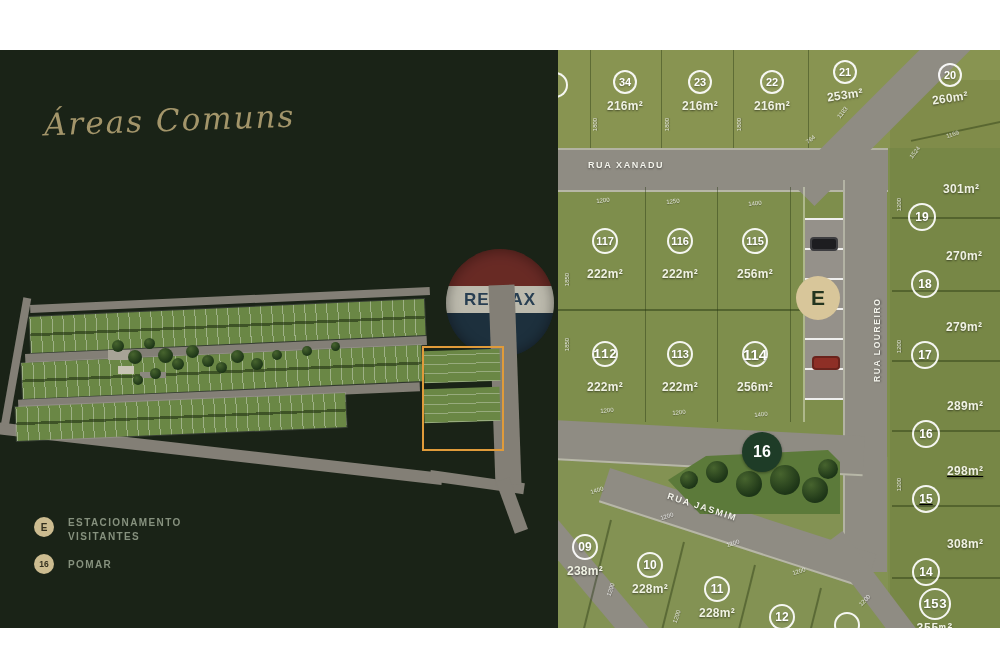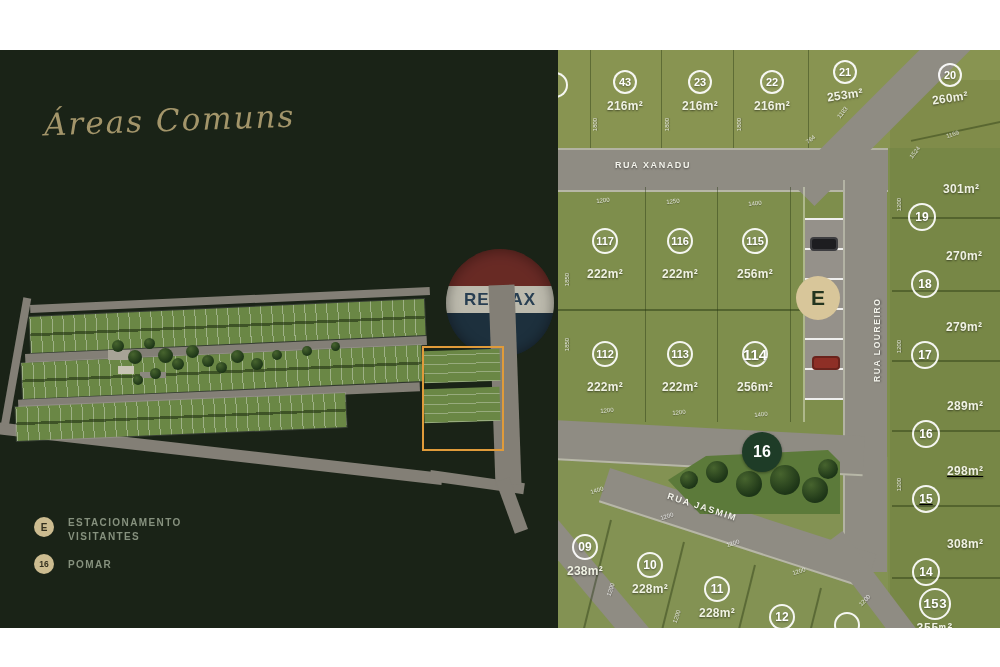--- a/index.html
+++ b/index.html
@@ -166,40 +166,40 @@
     <div class="sep" style="left:334px;top:310px;width:108px;height:2px;"></div>
     <div class="sep" style="left:334px;top:380px;width:108px;height:2px;"></div>
     <div class="sep" style="left:334px;top:455px;width:108px;height:2px;"></div>
     <div class="sep" style="left:334px;top:527px;width:108px;height:2px;"></div>
     <div class="sep" style="left:352px;top:80px;width:95px;height:2px;transform:rotate(-12deg);"></div>
     <div class="sep" style="left:52px;top:470px;width:1.5px;height:130px;transform:rotate(14deg);transform-origin:top center;"></div>
     <div class="sep" style="left:125px;top:492px;width:1.5px;height:130px;transform:rotate(14deg);transform-origin:top center;"></div>
     <div class="sep" style="left:196px;top:515px;width:1.5px;height:130px;transform:rotate(14deg);transform-origin:top center;"></div>
     <div class="sep" style="left:262px;top:538px;width:1.5px;height:130px;transform:rotate(14deg);transform-origin:top center;"></div>
 
-    <div class="street" style="left:30px;top:110px;width:130px;text-align:center;">RUA XANADU</div>
+    <div class="street" style="left:30px;top:110px;width:130px;text-align:left;">RUA XANADU</div>
     <div class="street" style="left:314px;top:332px;transform:rotate(-90deg);transform-origin:0 0;font-size:8.5px;">RUA LOUREIRO</div>
     <div class="street" style="left:108px;top:452px;transform:rotate(18deg);">RUA JASMIM</div>
 
     <div class="poi-circle" style="left:238px;top:226px;width:44px;height:44px;background:#d8c69a;color:#24351f;font-size:21px;">
       <span>E</span>
     </div>
     <div class="poi-circle" style="left:184px;top:382px;width:40px;height:40px;background:#1e3c27;color:#fff;font-size:16px;box-shadow:0 1px 3px rgba(0,0,0,.4);">
       <span>16</span>
     </div>
     <div class="car" style="left:252px;top:187px;background:#1d1d20;
          box-shadow:inset 0 0 0 2px rgba(255,255,255,.15);"></div>
     <div class="car" style="left:254px;top:306px;background:#8e2f26;
          box-shadow:inset 0 0 0 2px rgba(0,0,0,.25);"></div>
 
     <div class="num-circle" style="position:absolute;left:-16px;top:22px;"></div>
     <div class="num-circle" style="position:absolute;left:276px;top:562px;"></div>
 
     <div class="lotgrp" style="left:32px;top:20px;">
-      <span class="num-circle c24">43</span>
+      <span class="num-circle c24">34</span>
       <div class="area" style="margin-top:5px;">216m²</div>
     </div>
     <div class="lotgrp" style="left:107px;top:20px;">
       <span class="num-circle c24">23</span>
       <div class="area" style="margin-top:5px;">216m²</div>
     </div>
     <div class="lotgrp" style="left:179px;top:20px;">
       <span class="num-circle c24">22</span>
       <div class="area" style="margin-top:5px;">216m²</div>
     </div>
@@ -219,21 +219,21 @@
     <div class="lotgrp" style="left:87px;top:178px;">
       <span class="num-circle" style="font-size:11px;">116</span>
       <div class="area" style="margin-top:13px;">222m²</div>
     </div>
     <div class="lotgrp" style="left:162px;top:178px;">
       <span class="num-circle" style="font-size:11px;">115</span>
       <div class="area" style="margin-top:13px;">256m²</div>
     </div>
 
     <div class="lotgrp" style="left:12px;top:291px;">
-      <span class="num-circle" style="font-size:11px;">112</span>
+      <span class="num-circle" style="font-size:13px;font-family:Liberation Mono, monospace;">112</span>
       <div class="area" style="margin-top:13px;">222m²</div>
     </div>
     <div class="lotgrp" style="left:87px;top:291px;">
       <span class="num-circle" style="font-size:11px;">113</span>
       <div class="area" style="margin-top:13px;">222m²</div>
     </div>
     <div class="lotgrp" style="left:162px;top:291px;">
       <span class="num-circle" style="font-size:15px;">114</span>
       <div class="area" style="margin-top:13px;">256m²</div>
     </div>

